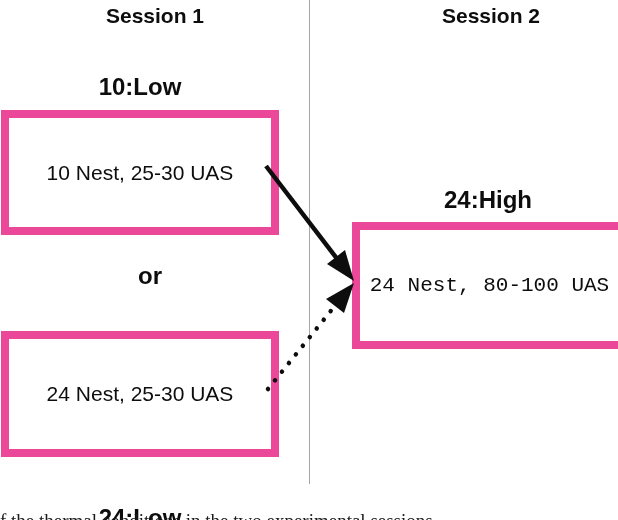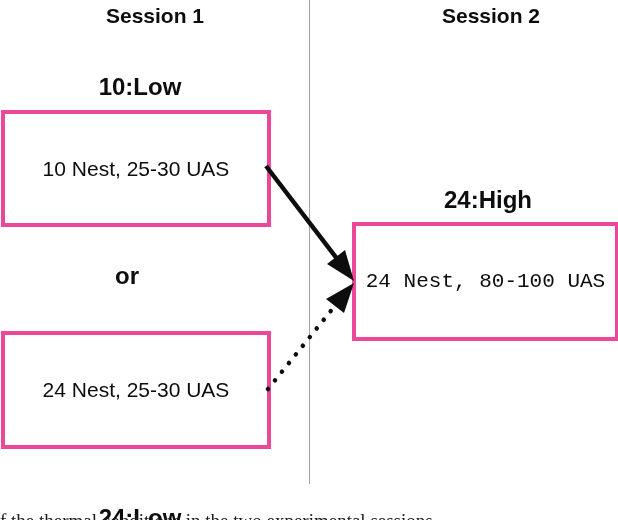--- a/index.html
+++ b/index.html
@@ -13,21 +13,21 @@
   .abs { position: absolute; }
   .hdr {
     font-size: 21px; font-weight: bold; line-height: 24px;
     text-align: center; transform: translateX(-50%); white-space: nowrap;
   }
   .lbl {
     font-size: 24px; font-weight: bold; line-height: 24px;
     text-align: right; transform: translateX(-50%); white-space: nowrap;
   }
   .box {
-    border: 4px solid #ec4899;
+    border: 8px solid #ec4899;
     background: #ffffff;
     display: flex; align-items: center; justify-content: center;
     font-size: 21px; line-height: 1.2;
     text-align: center; white-space: nowrap;
   }
   #divider {
     width: 1px; background: #a6a6a6;
     left: 309px; top: 0; height: 484px;
   }
   #arrow-layer { left: 0; top: 0; pointer-events: none; }
@@ -45,21 +45,21 @@
 
 <div class="abs hdr" style="left:120px; top:4px;margin-left:35px;">Session 1</div>
 <div class="abs hdr" style="left:491px; top:4px;">Session 2</div>
 
 <div class="abs lbl" style="left:140px; top:75px;">10:Low</div>
 
 <div class="abs box" style="left:1px; top:110px; width:262px; height:109px;">
   <span>10 Nest, 25-30 UAS</span>
 </div>
 
-<div class="abs lbl" style="left:127px; top:264px;">or</div>
+<div class="abs lbl" style="left:150px; top:264px;">or</div>
 
 <div class="abs box" style="left:1px; top:331px; width:262px; height:110px;">
   <span>24 Nest, 25-30 UAS</span>
 </div>
 
 <div class="abs lbl" style="left:140px; top:458px;margin-top:48px;">24:Low</div>
 
 <div class="abs lbl" style="left:488px; top:188px;">24:High</div>
 
 <div class="abs box" style="left:352px; top:222px; width:259px; height:111px;font-family:Liberation Mono, monospace;">

